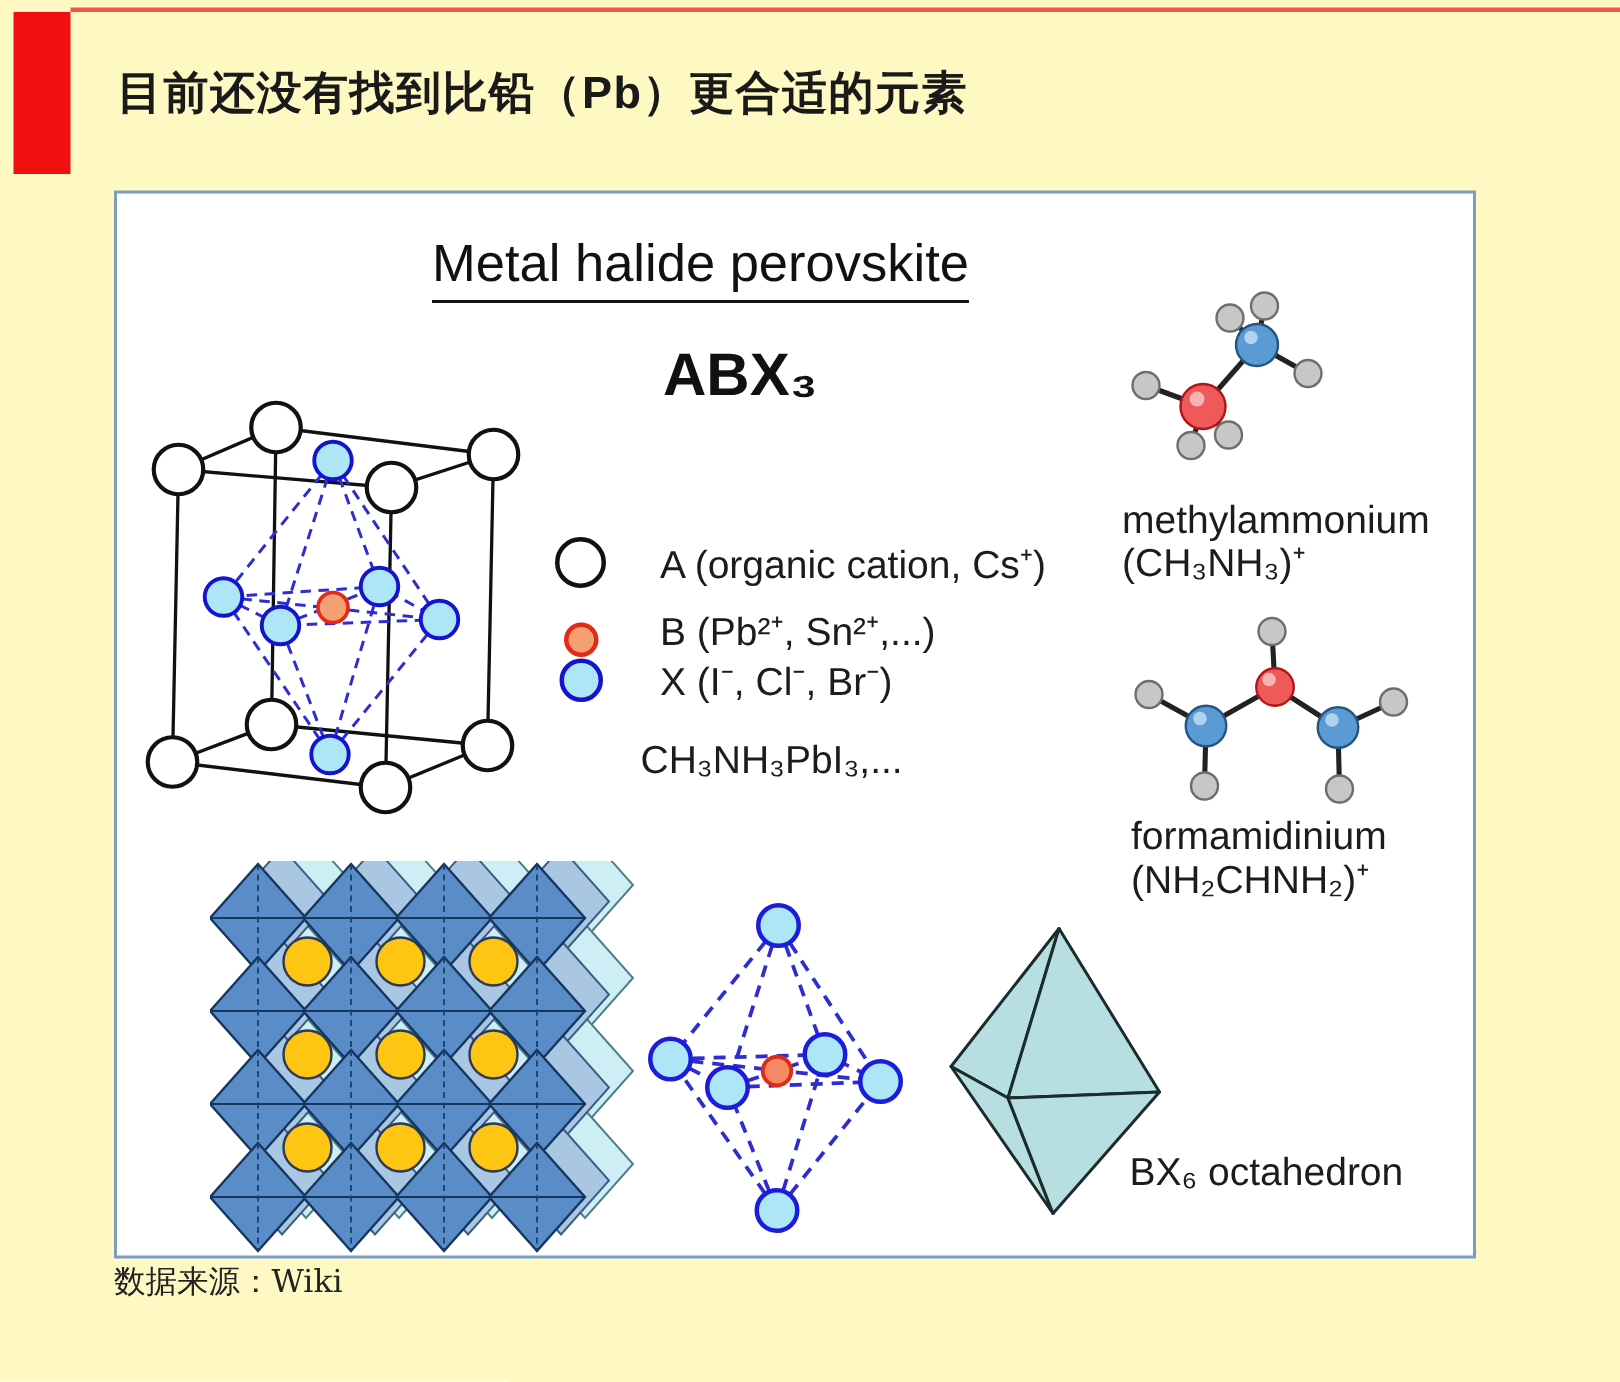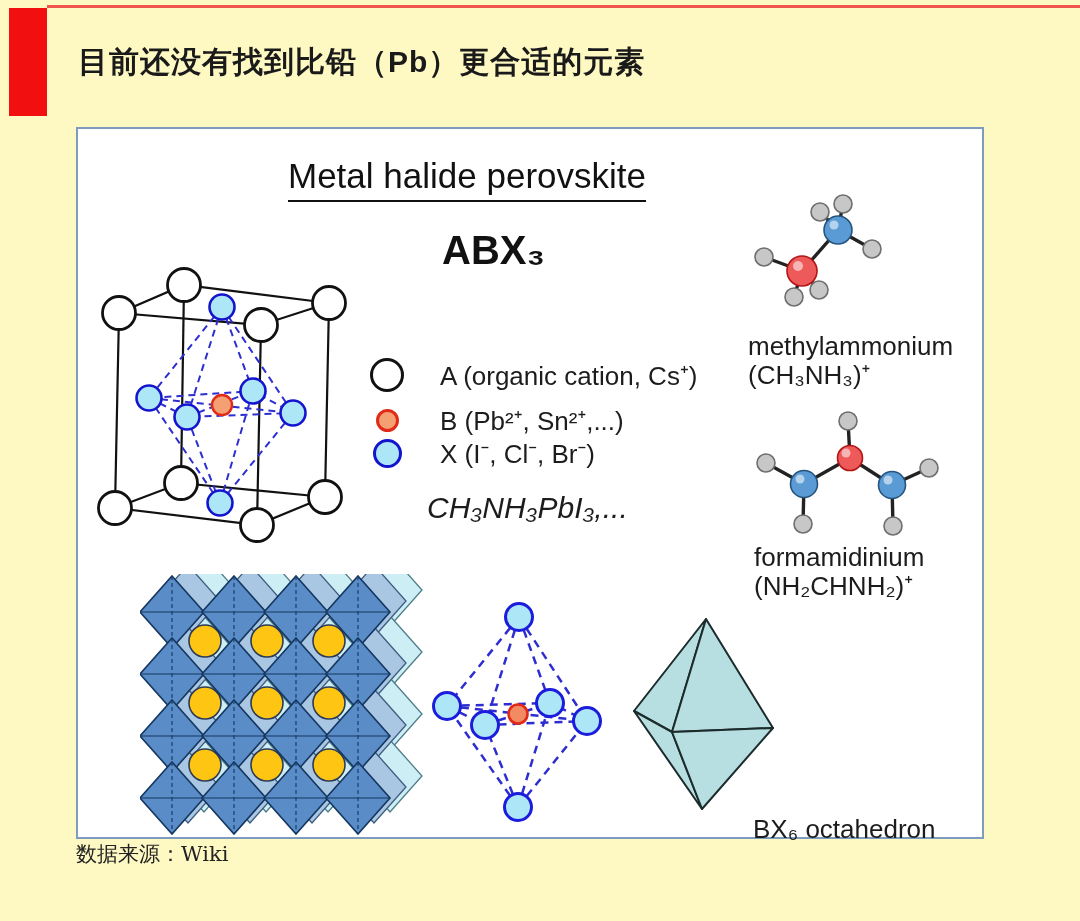--- a/index.html
+++ b/index.html
@@ -15,26 +15,26 @@
   .fig-title{left:288px;top:156px;font-size:35px;color:var(--cell-ink);white-space:nowrap;
              border-bottom:2.5px solid var(--cell-ink);padding-bottom:4px;}
   .fig-heading{left:442px;top:228px;font-size:40px;font-weight:bold;color:var(--cell-ink);
                white-space:nowrap;}
   .legend-row{display:flex;align-items:center;gap:20px;}
   .symbox{width:34px;display:flex;justify-content:center;align-items:center;flex:none;}
   .sym{border-radius:50%;box-sizing:border-box;flex:none;}
   .sym-a{width:34px;height:34px;border:3px solid var(--cell-ink);background:#fff;}
   .sym-b{width:23px;height:23px;border:3px solid var(--b-stroke);background:var(--b-fill);}
   .sym-x{width:29px;height:29px;border:3px solid var(--x-stroke);background:var(--x-fill);}
-  .lr-a{left:370px;top:357px;} .lr-b{left:370px;top:402px;} .lr-x{left:370px;top:435px;}
+  .lr-a{left:370px;top:357px;} .lr-b{left:370px;top:402px;align-items:flex-end;} .lr-x{left:370px;top:435px;}
   .legend-label{font-size:26px;color:var(--text);white-space:nowrap;margin-left:16px;}
-  .example-formula{left:427px;top:491px;font-size:30px;color:var(--text);white-space:nowrap;font-style:italic;}
+  .example-formula{left:427px;top:491px;font-size:26px;color:var(--text);white-space:nowrap;}
   .mol-label{font-size:26px;color:var(--text);line-height:1.12;white-space:nowrap;}
   .mol1-label{left:748px;top:332px;} .mol2-label{left:754px;top:543px;}
-  .bx6-label{left:753px;top:766px;font-size:26px;color:var(--text);white-space:nowrap;margin-top:48px;}
+  .bx6-label{left:753px;top:766px;font-size:26px;color:var(--text);white-space:nowrap;}
   .source-note{left:76px;top:840px;font-size:21px;color:#222;
                font-family:"DejaVu Serif","Liberation Serif",serif;text-align:center;}
   
   .cell-edge{stroke:var(--cell-ink);stroke-width:2.2;fill:none;}
   .corner{fill:#fff;stroke:var(--cell-ink);stroke-width:2.8;}
   .xion{fill:var(--x-fill);stroke:var(--x-stroke);stroke-width:2.6;}
   .bion{fill:var(--b-fill);stroke:var(--b-stroke);stroke-width:2.4;}
   .dash{stroke:var(--dash-blue);stroke-width:2;stroke-dasharray:7 5;fill:none;}
   .odash{stroke:var(--dash-blue);stroke-width:2.5;stroke-dasharray:8 6;fill:none;}
   .oxion{fill:var(--x-fill);stroke:#1c1cdc;stroke-width:3;}

